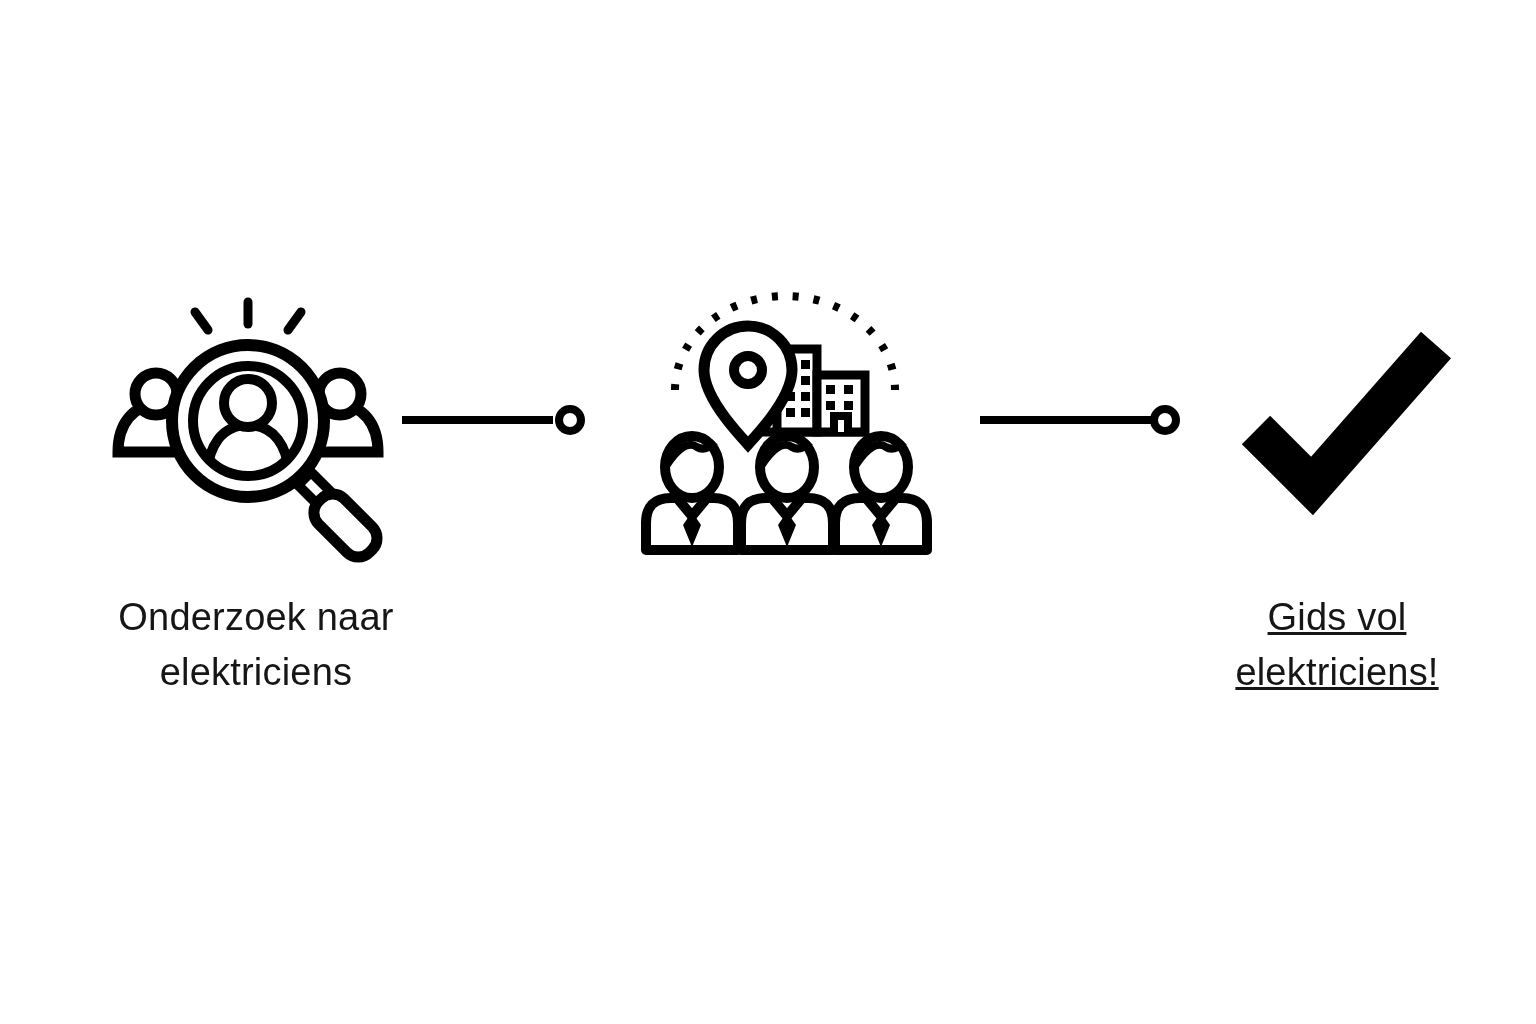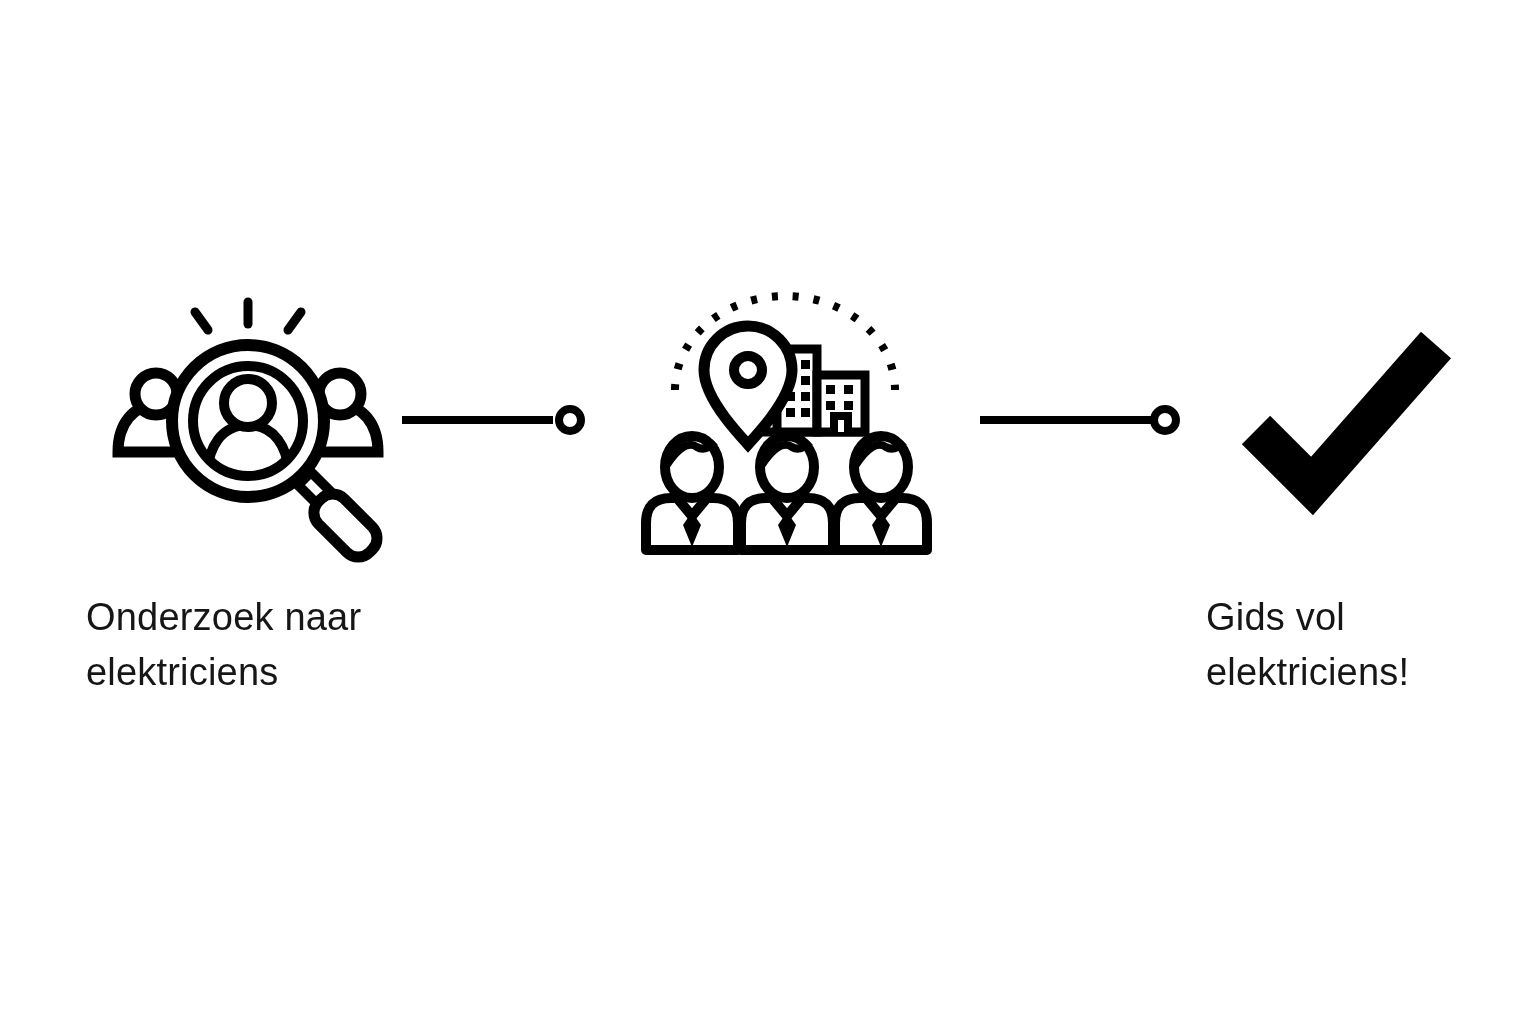--- a/index.html
+++ b/index.html
@@ -16,26 +16,26 @@
     font-family: "Liberation Sans", sans-serif;
   }
   .abs { position: absolute; }
   .step-label {
     position: absolute;
     top: 590px;
     font-size: 38px;
     line-height: 55px;
     font-weight: 400;
     color: var(--text, #161616);
-    text-align: left;
+    text-align: center;
     letter-spacing: 0.2px;
   }
   .label-1 { left: 86px;   width: 340px; }
   .label-2 { left: 615px;  width: 340px; }
-  .label-3 { left: 1206px; width: 262px; }
+  .label-3 { left: 1206px; width: 262px; text-decoration: underline; }
   svg { display: block; }
   .stroke {
     fill: none;
     stroke: var(--ink, #000000);
   }
   .stroke-w  { fill: #ffffff; stroke: var(--ink, #000000); }
   .fill-ink  { fill: var(--ink, #000000); stroke: none; }
 </style>
 </head>
 <body>

